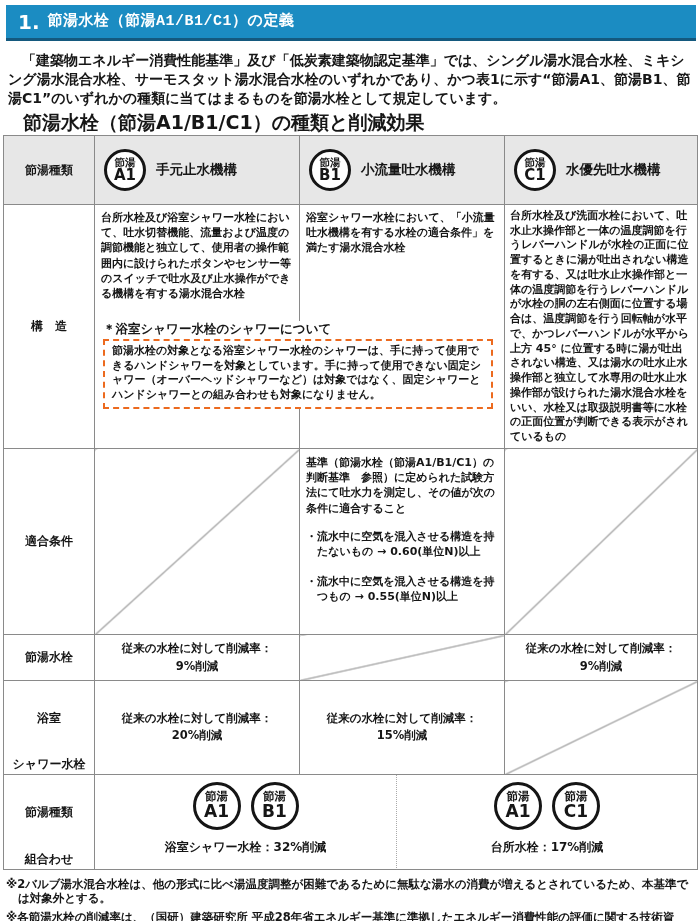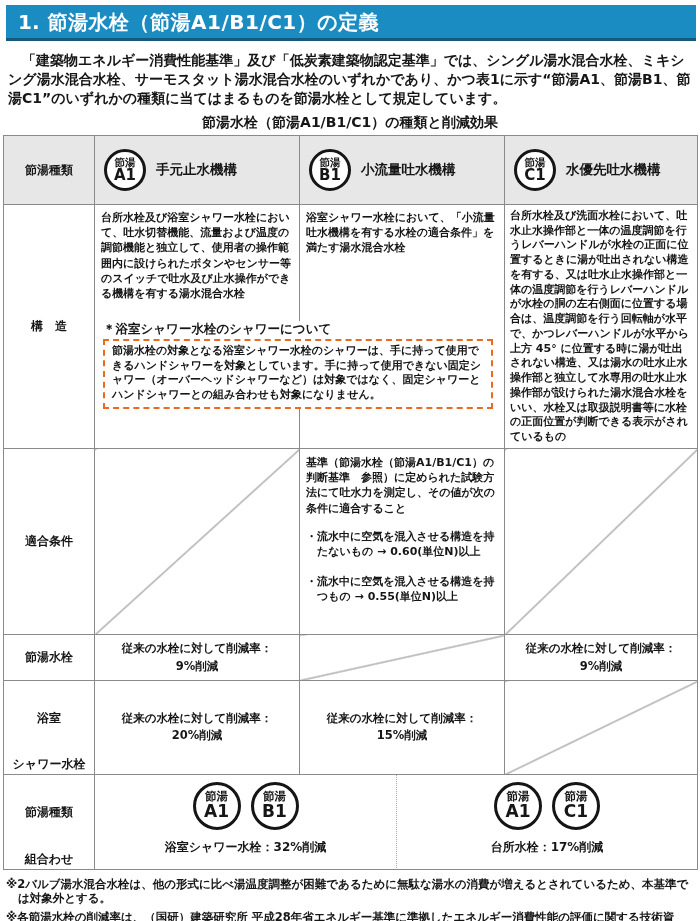--- a/index.html
+++ b/index.html
@@ -3,27 +3,27 @@
 <meta charset="utf-8">
 <style>
   html,body{margin:0;padding:0;background:#fff;width:700px;height:921px;overflow:hidden;}
   body{font-family:"DejaVu Sans",sans-serif;font-weight:bold;color:#161616;-webkit-font-smoothing:antialiased;}
   .page{position:relative;width:700px;height:921px;background:#fff;}
 
   
   .title-bar{margin:5px 4px 0 6px;height:33px;background:#1B8CC2;border-bottom:3px solid #14597E;
              display:flex;align-items:center;padding-left:12px;color:#fff;}
   .title-bar .num{font-size:20px;margin-right:8px;line-height:1;}
-  .title-bar .ttl{font-size:20px;line-height:1;letter-spacing:0.5px;}
+  .title-bar .ttl{font-size:15px;line-height:1;letter-spacing:0.5px;font-family:Liberation Mono, monospace;}
 
   
   .intro{margin:10px 8px 0 8px;font-size:14px;line-height:19px;text-align:left;}
 
   
-  .tbl-title{margin-top:5px;text-align:center;font-size:14px;line-height:19px;}
+  .tbl-title{margin-top:5px;font-size:19px;line-height:19px;padding-left:23px;}
 
   
   .table-wrap{position:relative;margin:3px 3px 0 3px;width:694px;}
   table{border-collapse:collapse;table-layout:fixed;width:694px;}
   td,th{border:1px solid #8a8a8a;padding:0;vertical-align:middle;font-weight:bold;}
   .r-head{height:69px;}
   .r-struct{height:244px;}
   .r-conf{height:186px;}
   .r-kitchen{height:46px;}
   .r-shower{height:45px;}

